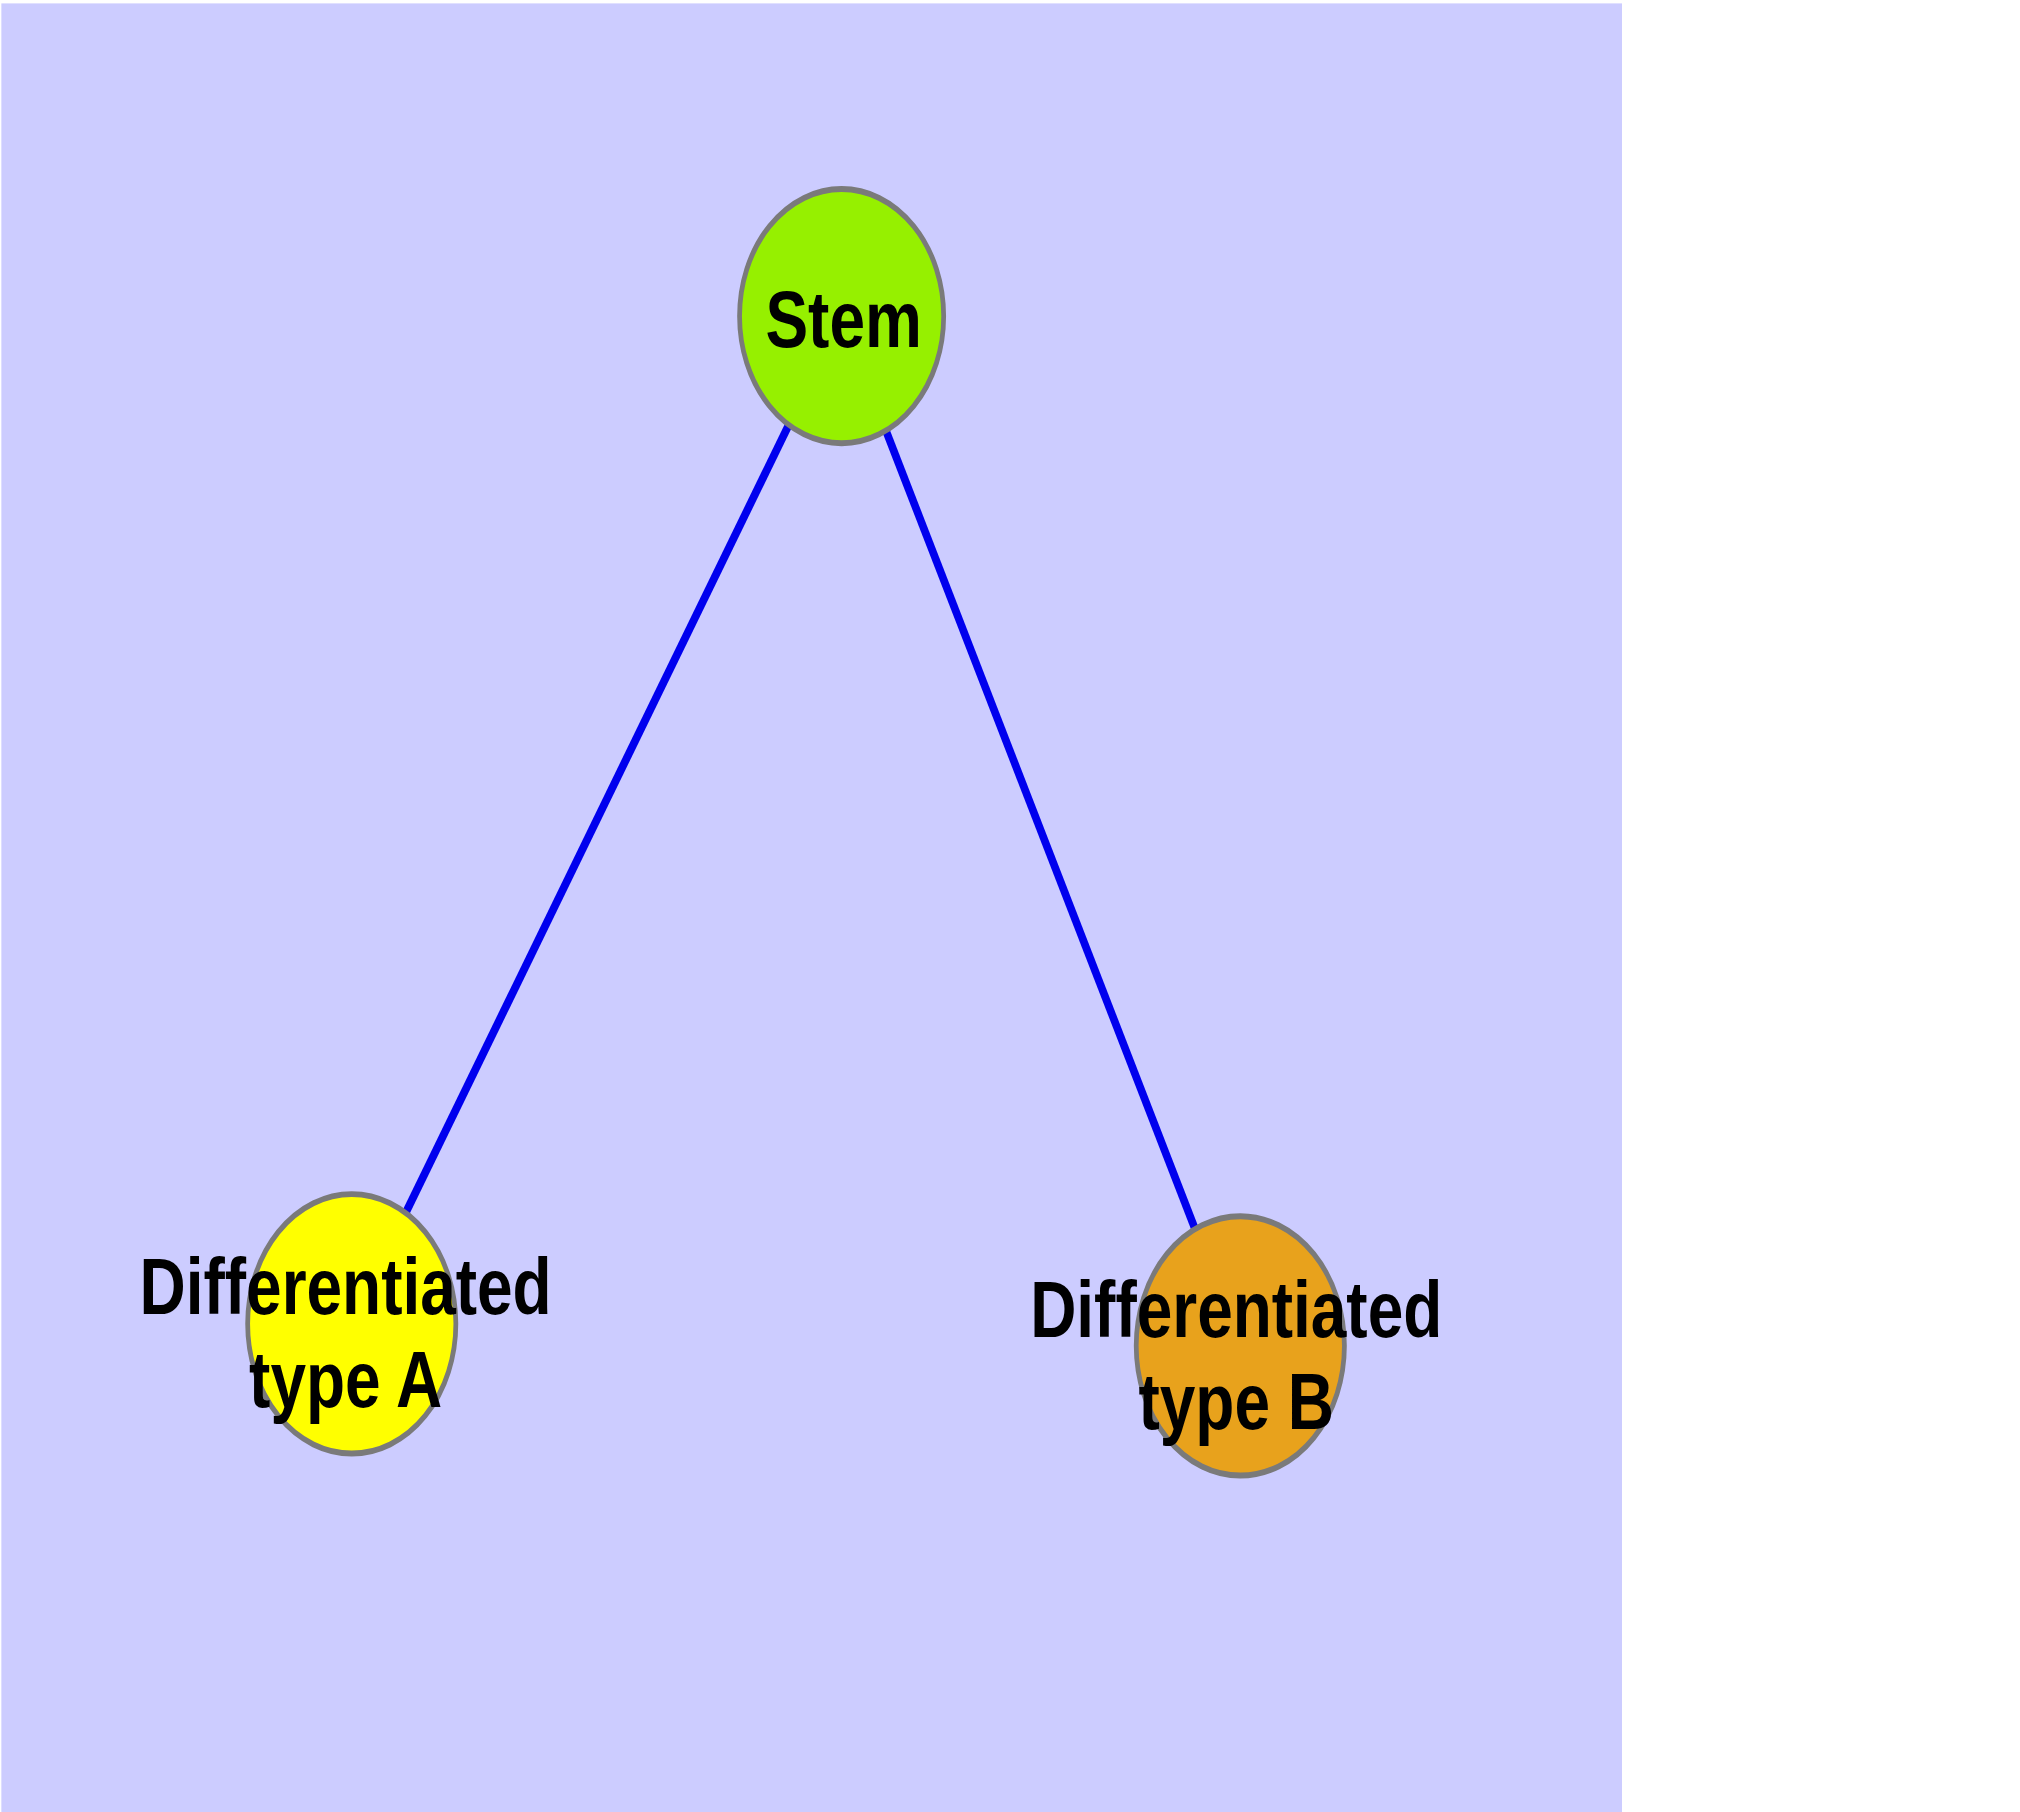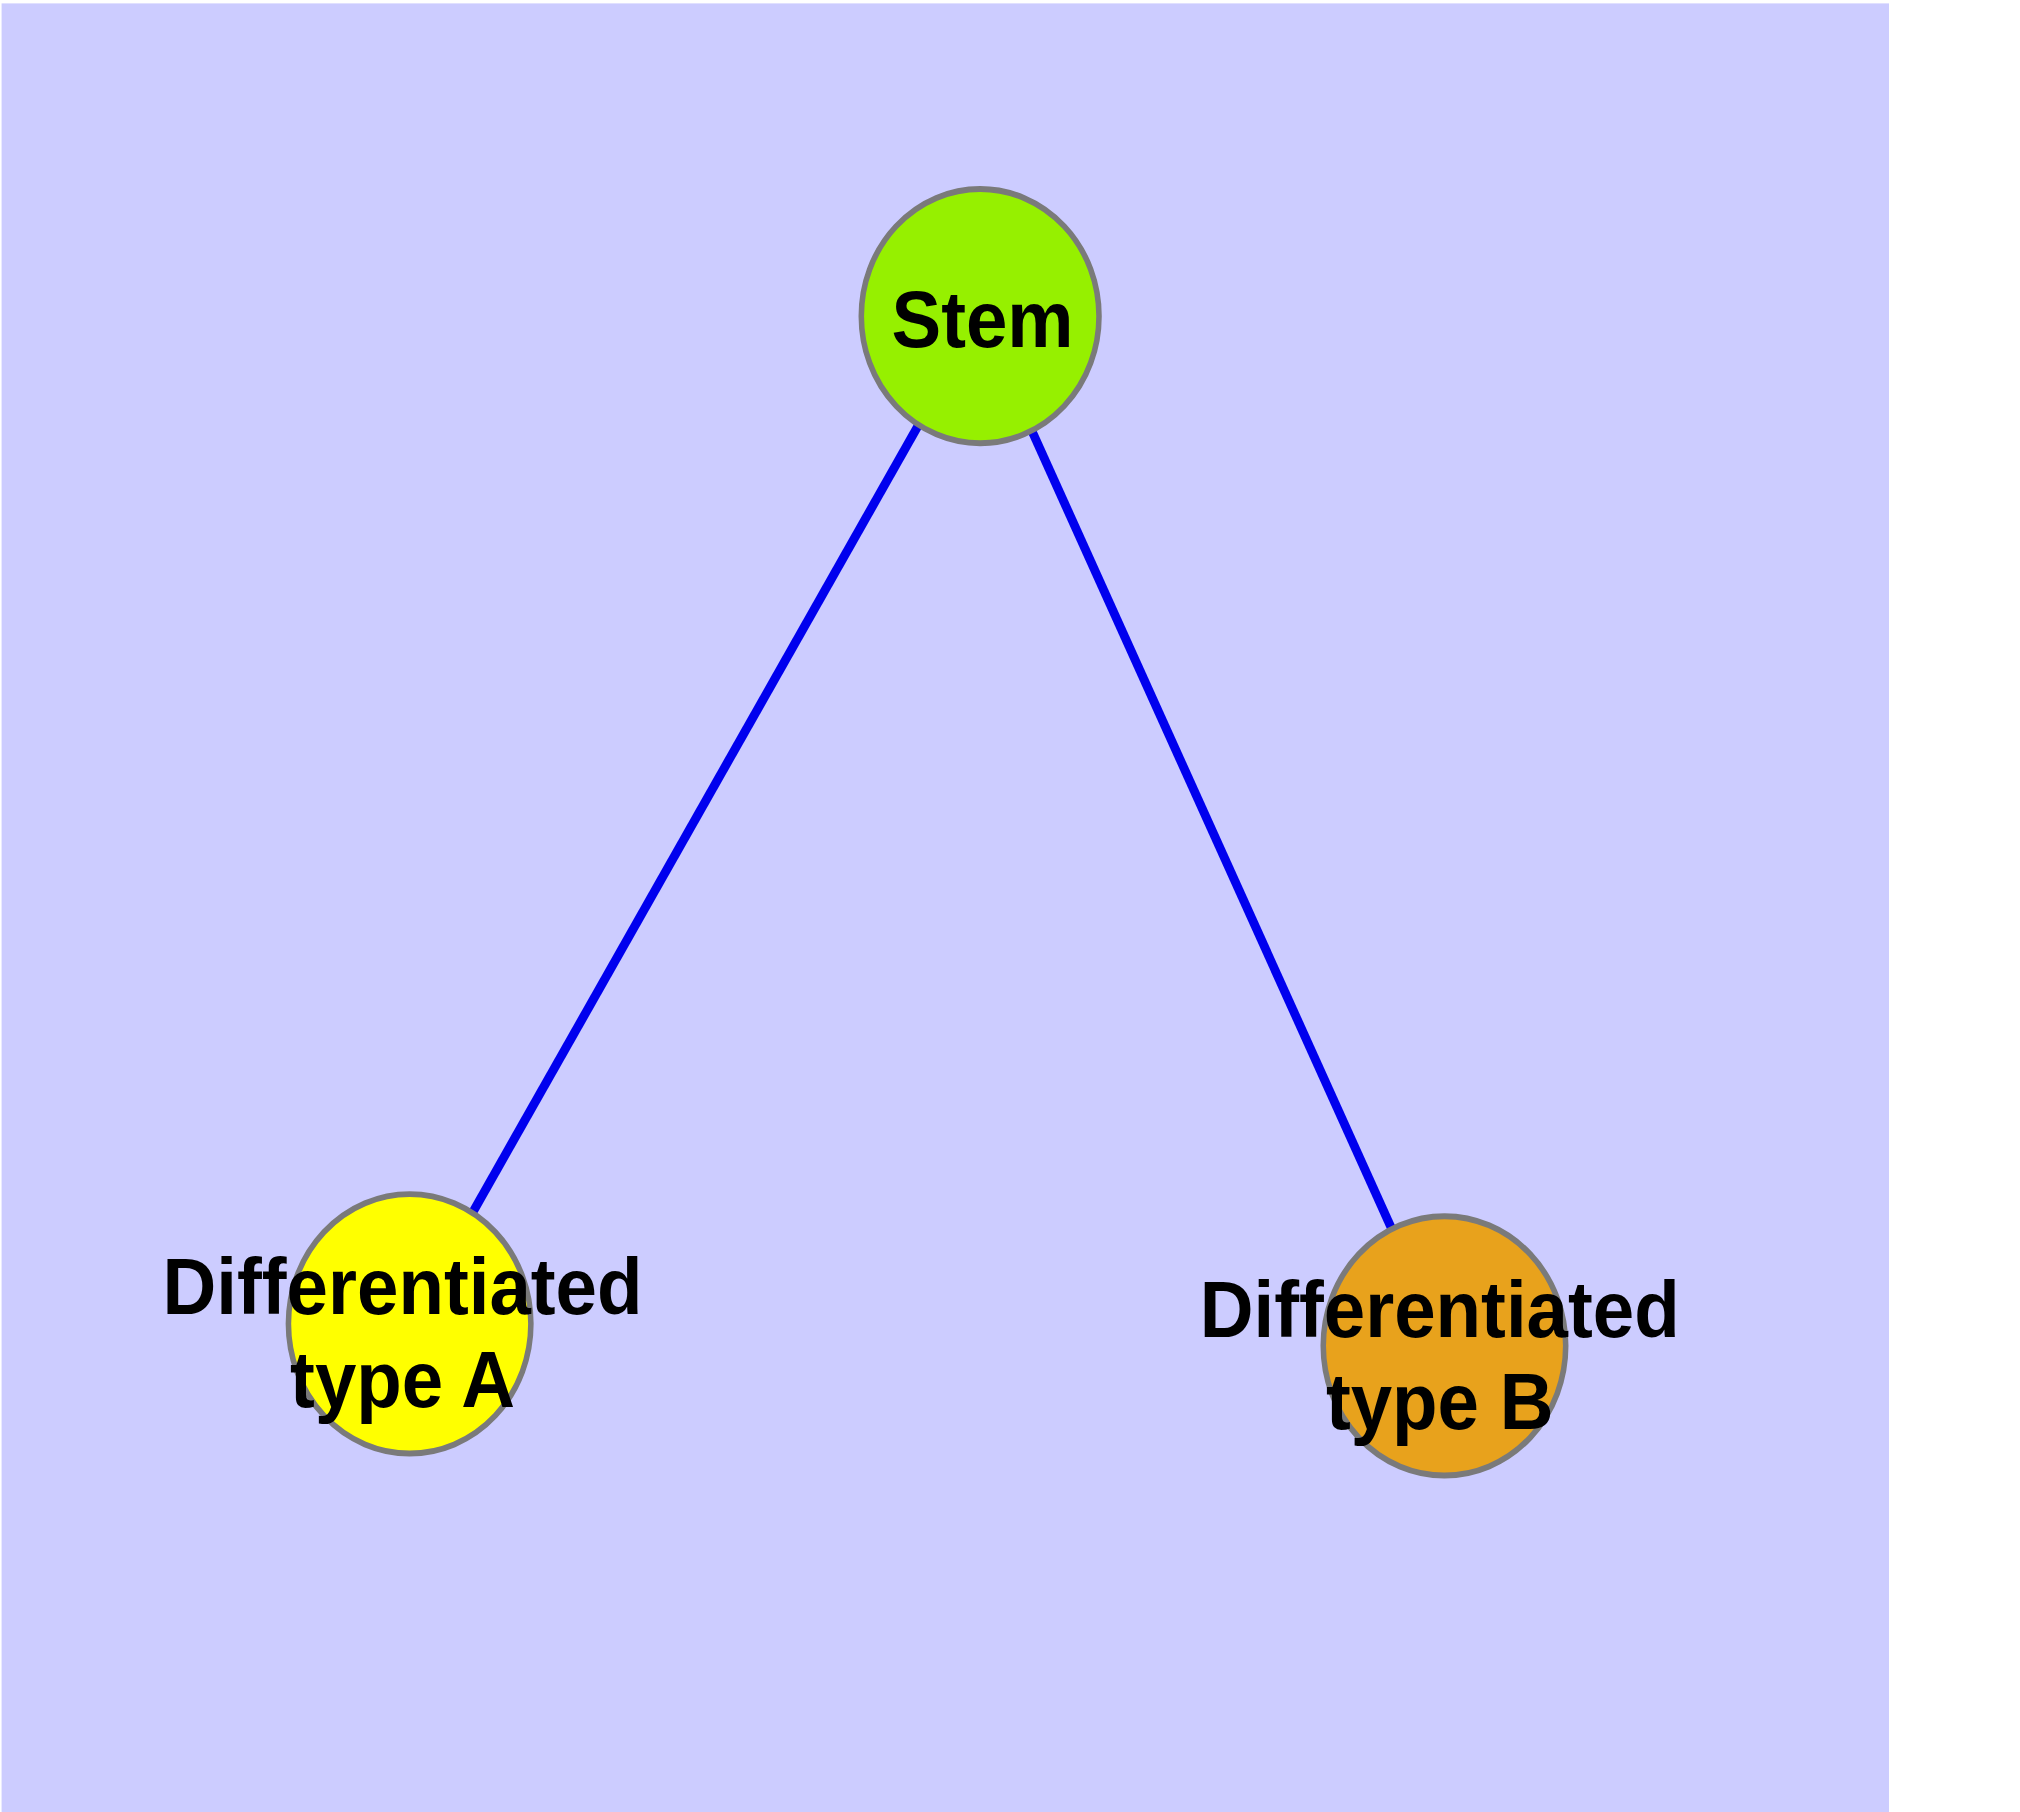--- a/index.html
+++ b/index.html
@@ -5,21 +5,21 @@
   html, body {
     margin: 0;
     padding: 0;
     width: 2021px;
     height: 1812px;
     overflow: hidden;
     font-family: "Liberation Sans", sans-serif;
   }
   .stage {
     position: relative;
-    width: 1889px;
+    width: 1622px;
     height: 1812px;
   }
   svg.graph {
     position: absolute;
     left: 0;
     top: 0;
     width: 100%;
     height: 100%;
     display: block;
   }

